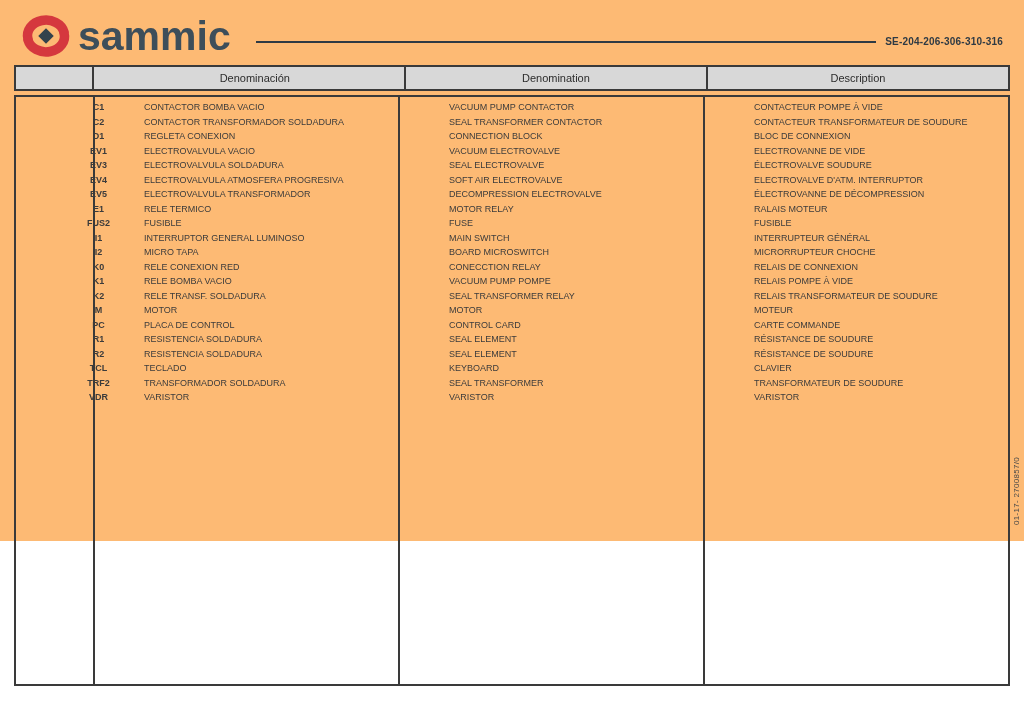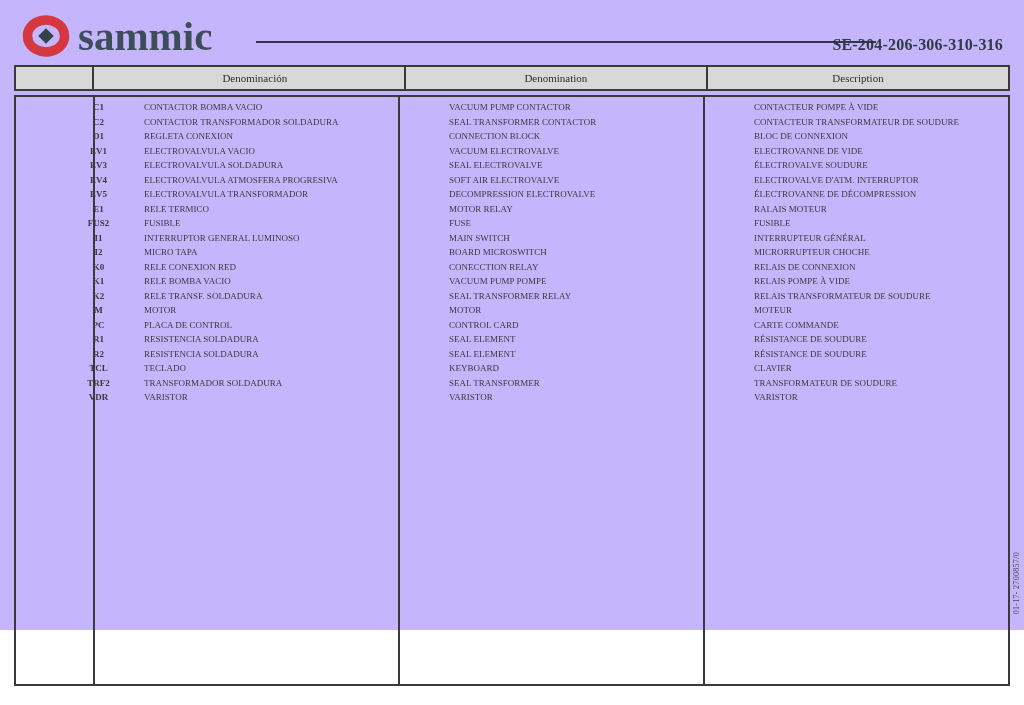--- a/index.html
+++ b/index.html
@@ -1,26 +1,26 @@
 <!DOCTYPE html>
 <html><head>
 <meta charset="utf-8">
 <style>
   * { margin:0; padding:0; box-sizing:border-box; }
   html,body { width:1024px; height:705px; background:#ffffff; overflow:hidden;
     font-family:"Liberation Sans", sans-serif; }
-  .page { position:relative; width:1024px; height:630px; background:#c4b5fd;font-family:Liberation Serif, serif; }
+  .page { position:relative; width:1024px; height:541px; background:#fdba74; }
 
   
   .hdr { position:absolute; top:0; left:0; width:1024px; height:62px; }
   .logo { position:absolute; top:13px; left:20px; display:flex; align-items:center; }
   .logo-mark { width:52px; height:46px; display:block; }
   .logo-word { font-size:41px; font-weight:bold; color:#3d4e5a; letter-spacing:0px; line-height:44px; margin-left:6px; }
   .hdr-rule { position:absolute; top:41px; left:256px; width:620px; height:2px; background:#2e3a44; }
-  .doc-ref { position:absolute; top:36px; right:21px; font-size:16px; font-weight:bold; color:#2e3a44; letter-spacing:0.2px; }
+  .doc-ref { position:absolute; top:36px; right:21px; font-size:10px; font-weight:bold; color:#2e3a44; letter-spacing:0.2px; }
 
   
   .thead-strip { position:absolute; top:65px; left:14px; width:996px; height:26px;
     display:flex; background:#d8d8d8; border:2px solid #3a3a3a; }
   .thead-cell { height:100%; display:flex; align-items:center; justify-content:center;
     font-size:11px; color:#2c2c2c; border-right:2px solid #3a3a3a; }
   .thead-cell:last-child { border-right:none; }
   .w-code { width:79px; } .w-es { width:305px;margin-left:12px; } .w-en { width:305px; } .w-fr { width:307px; }
 
   

